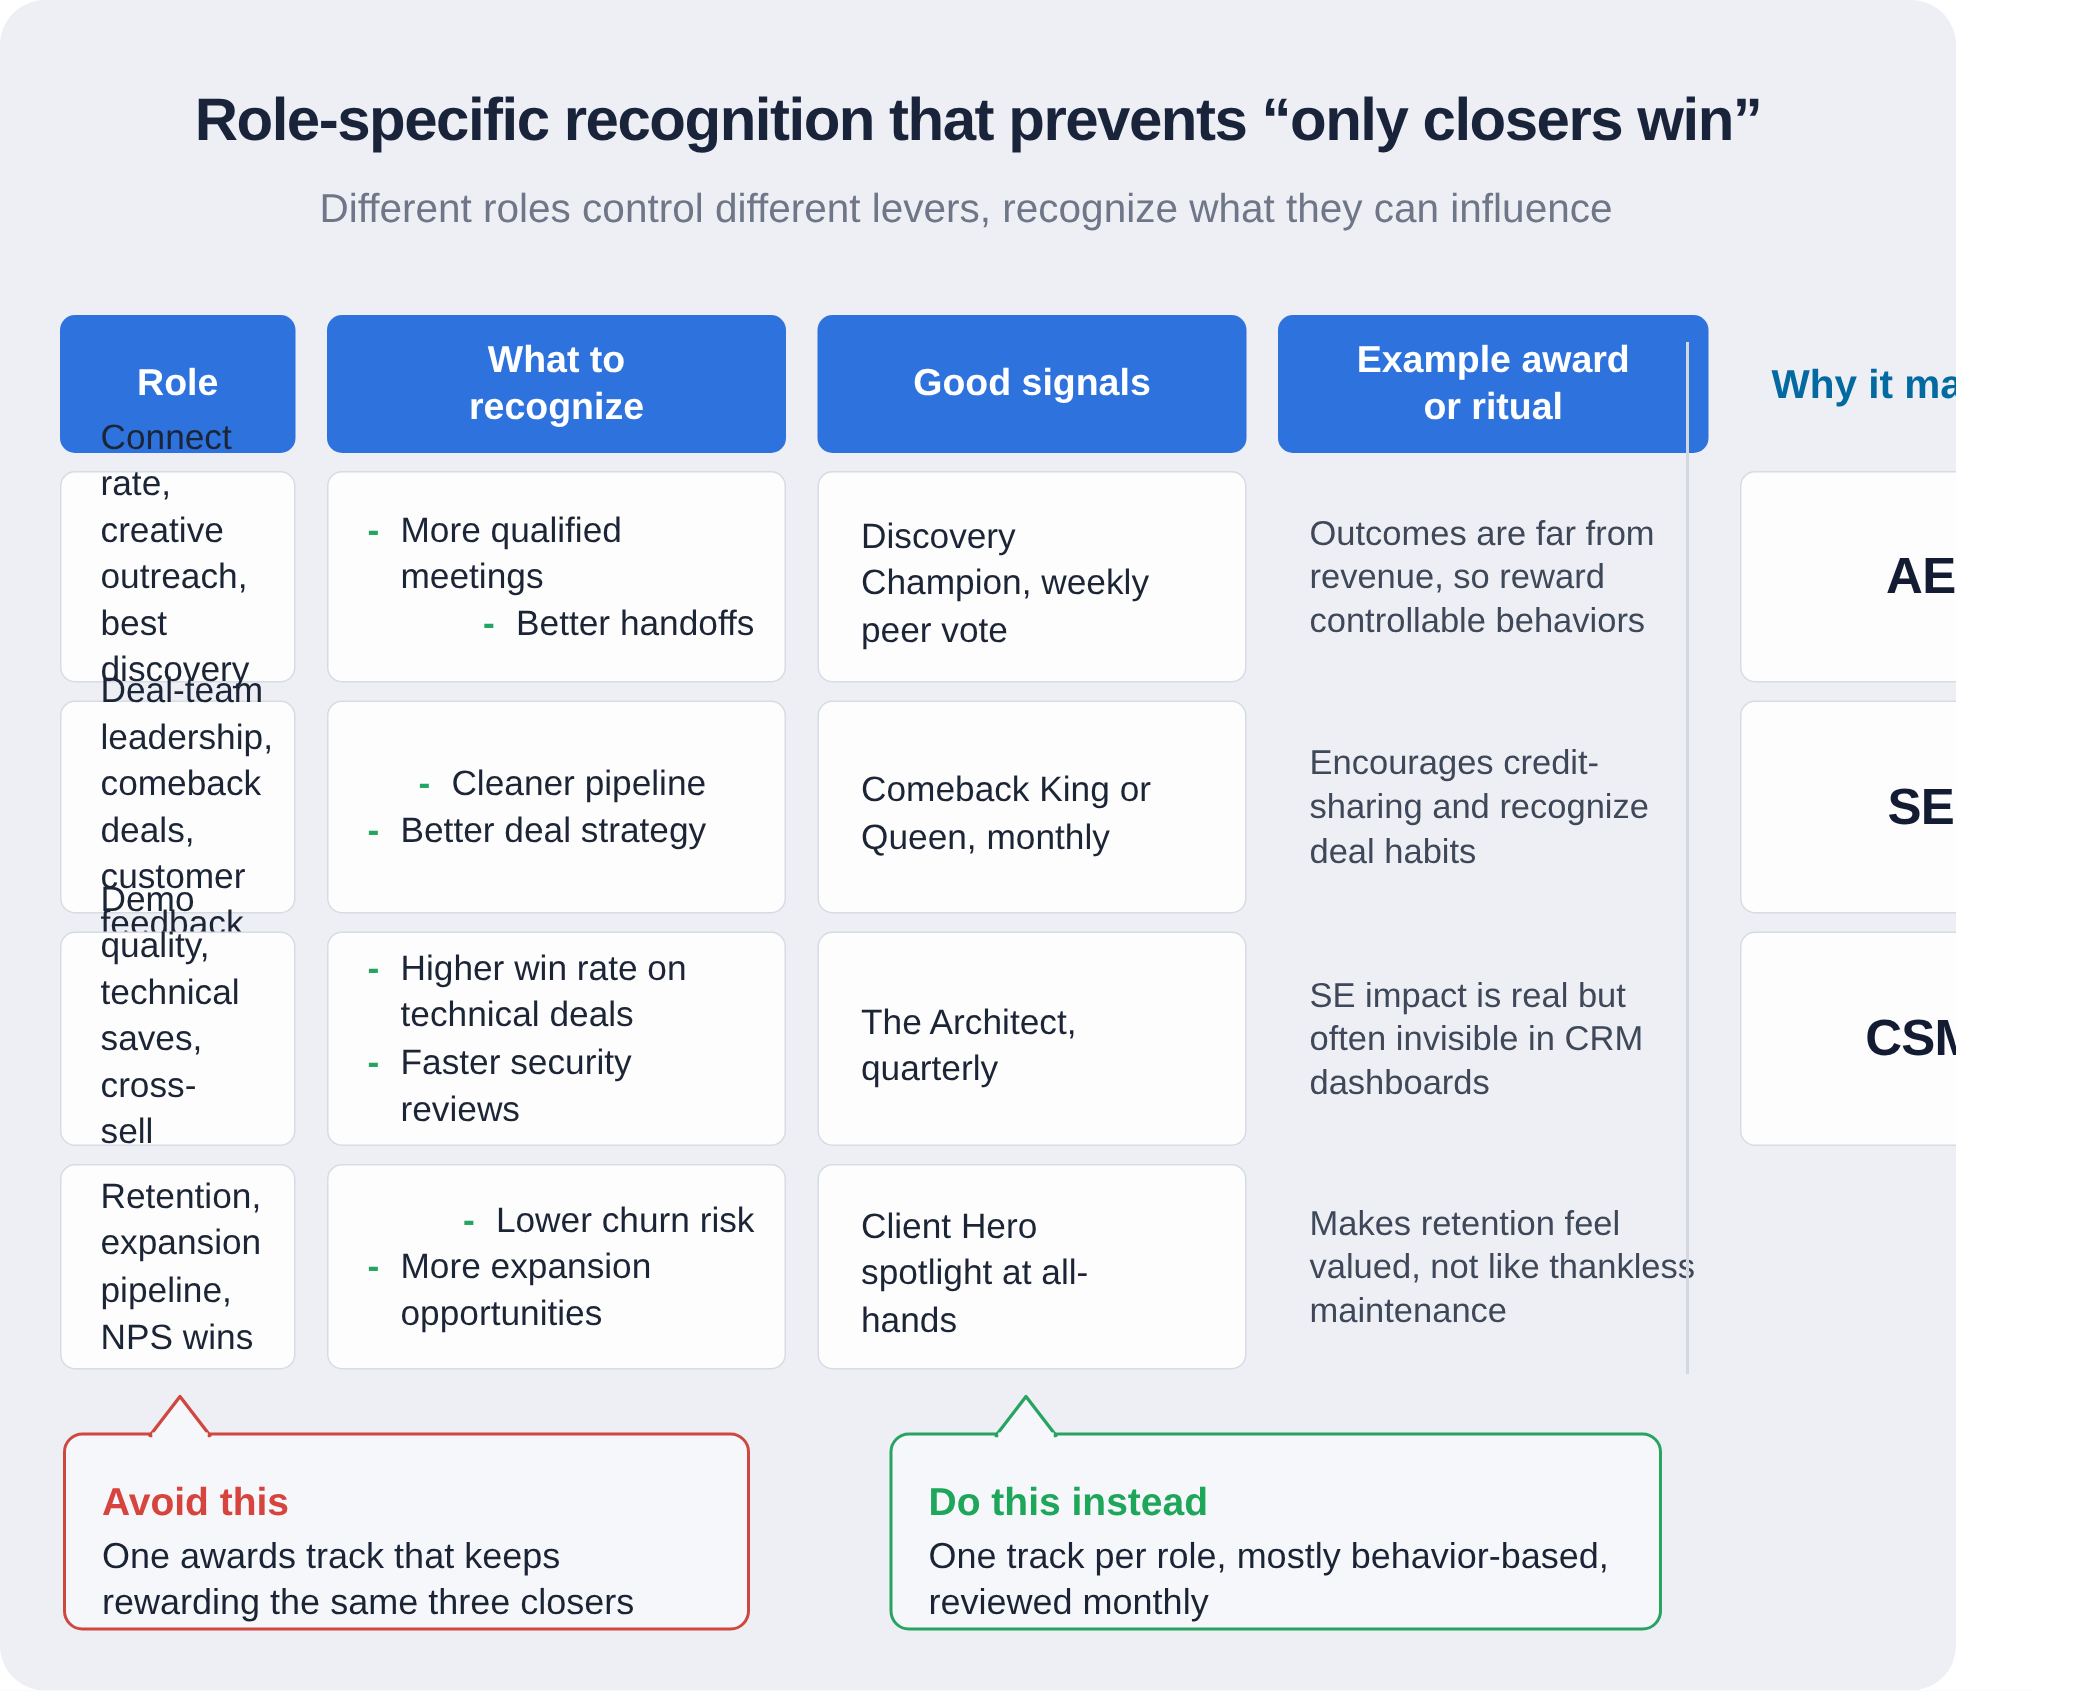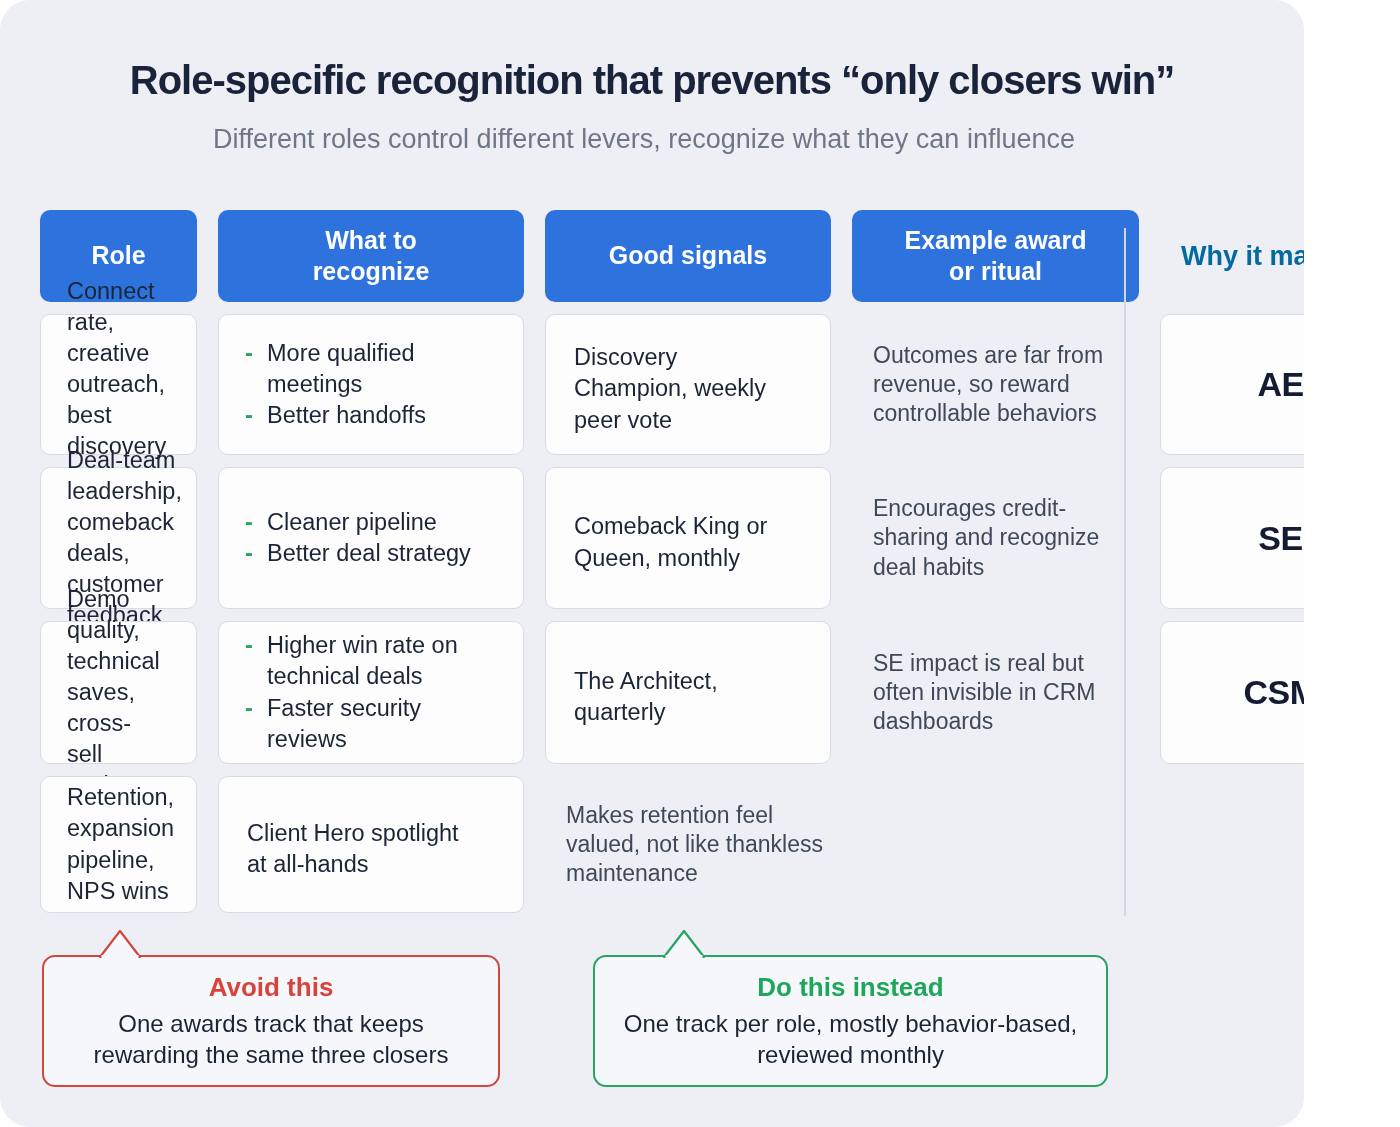--- a/index.html
+++ b/index.html
@@ -39,34 +39,34 @@
   .td {
     background:#fdfdfe; border:1.5px solid #d7dbe3; border-radius:10px;
     display:flex; align-items:center; color:#1c2536;
     font-size:23.5px; line-height:1.32;
   }
   .role-cell { justify-content:center; font-size:34px; font-weight:800; color:#131c33; letter-spacing:-0.5px; }
   .recognize-cell { padding:16px 36px 16px 26px; }
   .signals-cell { padding:16px 20px 16px 26px; }
   .award-cell { padding:16px 62px 7px 28px; }
   .signals { list-style:none; margin:0; padding:0; }
-  .signals li { display:flex; }
+  .signals li { display:flex;justify-content:flex-end; }
   .dash { color:#22a55e; font-weight:700; width:22px; flex:0 0 22px; }
   .dash::before { content:"-"; }
   .why-cell {
     display:flex; align-items:center; padding-left:21px;
     font-size:23px; line-height:1.27; color:#3f4859;
   }
   .divider {
     position:absolute; left:1124px; top:228px; width:2px; height:688px;
     background:#d3d7df;
   }
   .callout {
     position:absolute; top:955px; height:132px; border-radius:13px;
-    background:#f6f7fa; border:2px solid; padding:15px 24px;text-align:center;
+    background:#f6f7fa; border:2px solid; padding:29px 24px;
   }
   .callout.red { left:42px; width:458px; border-color:#cf4840; }
   .callout.green { left:593px; width:515px; border-color:#28a361; }
   .callout-title { font-size:26px; font-weight:800; margin-bottom:5px; }
   .callout.red .callout-title { color:#d6443d; }
   .callout.green .callout-title { color:#1ea65a; }
   .callout-body { font-size:24px; line-height:1.3; color:#1b2435; }
   .tail { position:absolute; top:-29px; display:block; }
   .callout.red .tail { left:53px; }
   .callout.green .tail { left:66px; }
@@ -141,20 +141,32 @@
             <span class="dash"></span>
             <span>Faster security reviews</span>
           </li>
       </ul>
     </div>
     <div class="td award-cell">The Architect, quarterly</div>
     <div class="why-cell">SE impact is real but often invisible in CRM dashboards</div>
 
     <div class="td role-cell">CSM</div>
     <div class="td recognize-cell">Retention, expansion pipeline, NPS wins</div>
+    <div class="td signals-cell">
+      <ul class="signals">
+        <li>
+            <span class="dash"></span>
+            <span>Lower churn risk</span>
+          </li>
+        <li>
+            <span class="dash"></span>
+            <span>More expansion opportunities</span>
+          </li>
+      </ul>
+    </div>
     <div class="td award-cell">Client Hero spotlight at all-hands</div>
     <div class="why-cell">Makes retention feel valued, not like thankless maintenance</div>
   </div>
 
   <div class="divider"></div>
 
   <div class="callout red">
     <svg class="tail" width="46" height="31" viewBox="0 0 46 31">
       <path d="M3 29 L23 3 L43 29 Z" fill="#f6f7fa" stroke="#cf4840" stroke-width="2.2" stroke-linejoin="round"></path>
       <rect x="4.5" y="27" width="37" height="4" fill="#f6f7fa"></rect>

